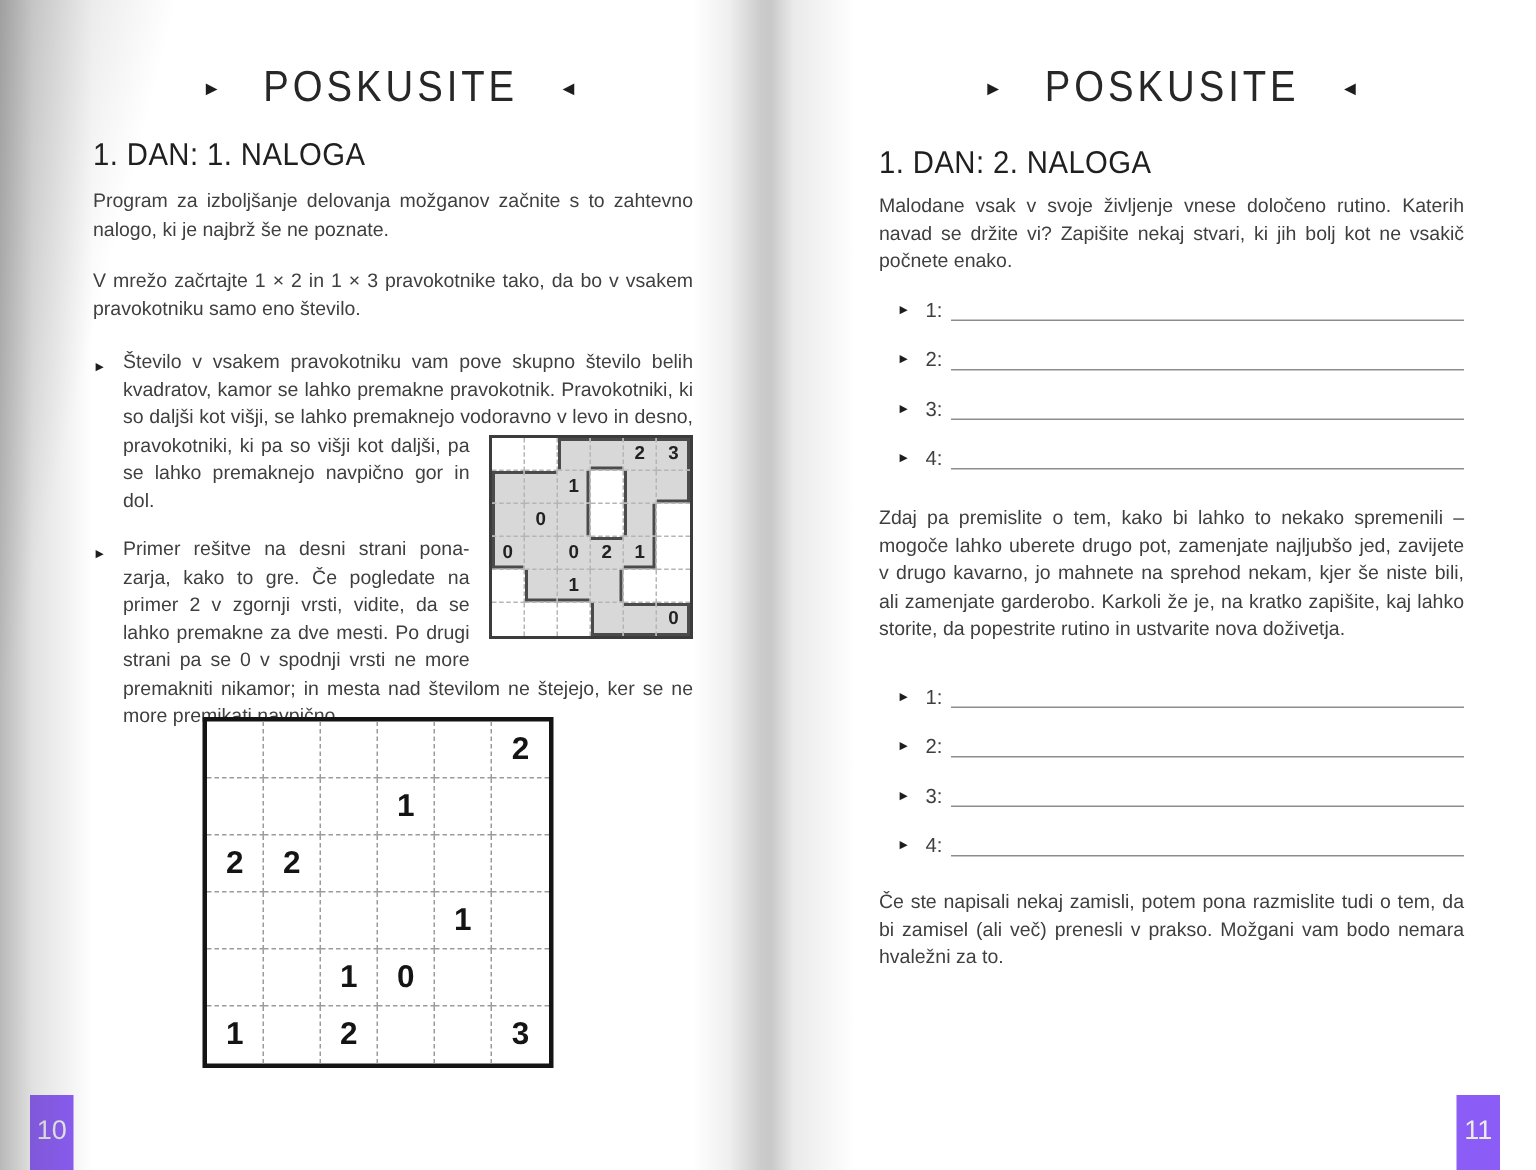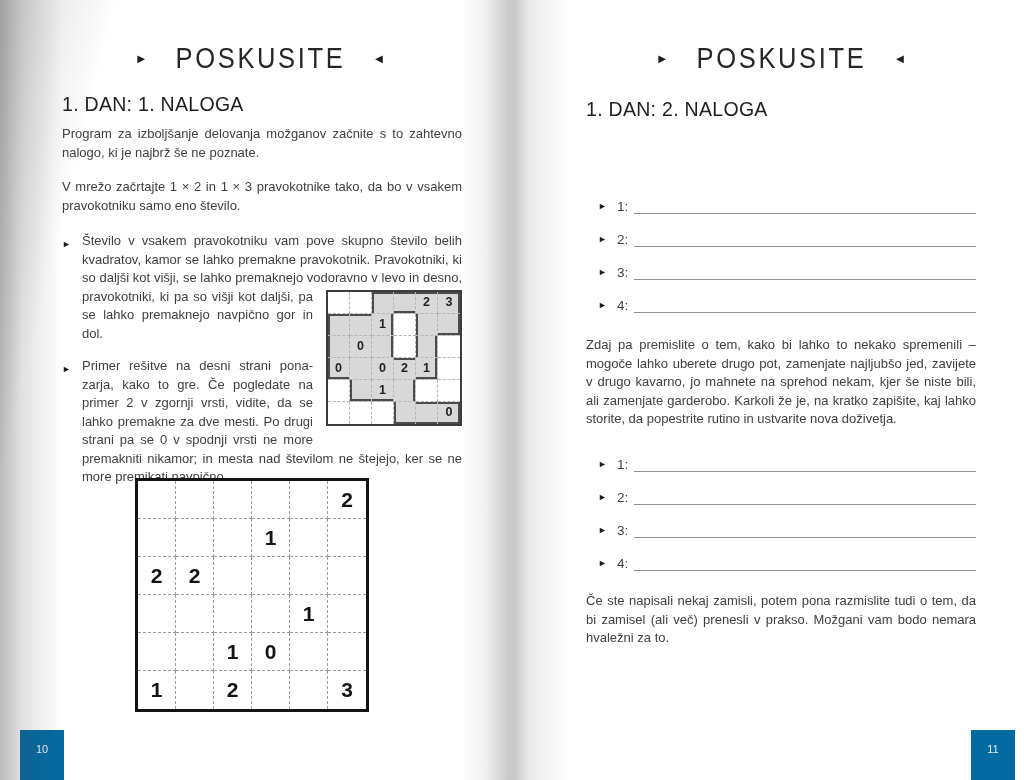--- a/index.html
+++ b/index.html
@@ -62,22 +62,22 @@
   
   .fill-list{position:absolute;left:586px;width:390px}
   .fl1{top:199px}
   .fl2{top:457px}
   .fill-line{display:flex;align-items:flex-end;height:15px;margin-bottom:18px}
   .fl-marker{font-size:9px;color:#1d1d1d;margin:0 10px 2px 12px;line-height:12px}
   .fl-label{font-size:13.5px;color:#3f3f3f;line-height:15px}
   .fl-rule{flex:1;border-bottom:1px solid #8d8d8d;height:13px;margin-left:6px}
 
   
-  .pgnum{position:absolute;top:730px;width:44px;height:50px;background:#0369a1;color:#ececec;
-         font-size:11px;text-align:center;padding-top:13px}
+  .pgnum{position:absolute;top:730px;width:29px;height:50px;background:#8b5cf6;color:#ececec;
+         font-size:18px;text-align:center;padding-top:13px}
   .pg-left{left:20px}
   .pg-right{left:971px}
 </style>
 </head>
 <body>
 
 <div class="book">
 
   <div class="title-row lp">
     <span class="tri">►</span>
@@ -206,20 +206,21 @@
   </div>
 
   <div class="title-row rp">
     <span class="tri">►</span>
     <span class="title-text">POSKUSITE</span>
     <span class="tri">◄</span>
   </div>
 
   <div class="h2 rp-h2">1. DAN: 2. NALOGA</div>
 
+  <div class="para rp-p1">Malodane vsak v svoje življenje vnese določeno rutino. Katerih navad se držite vi? Zapišite nekaj stvari, ki jih bolj kot ne vsakič počnete enako.</div>
 
   <div class="fill-list fl1">
     <div class="fill-line">
       <span class="fl-marker">►</span>
       <span class="fl-label">1:</span>
       <span class="fl-rule"></span>
     </div>
     <div class="fill-line">
       <span class="fl-marker">►</span>
       <span class="fl-label">2:</span>

